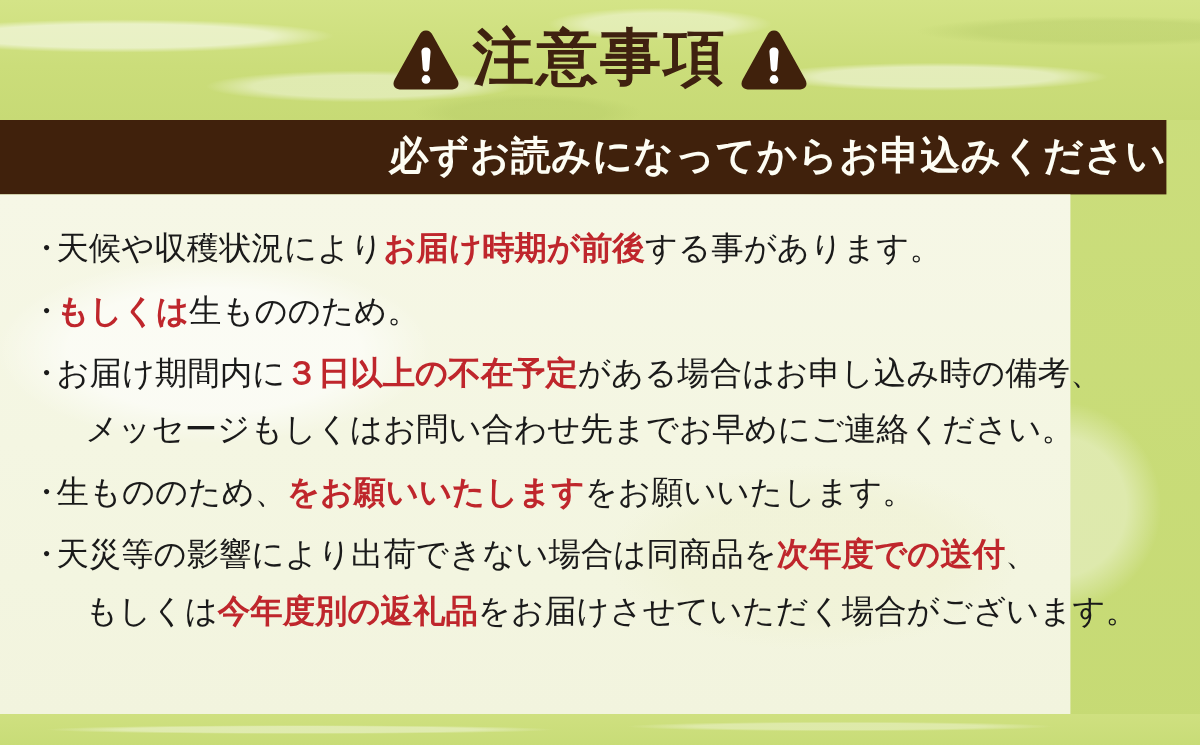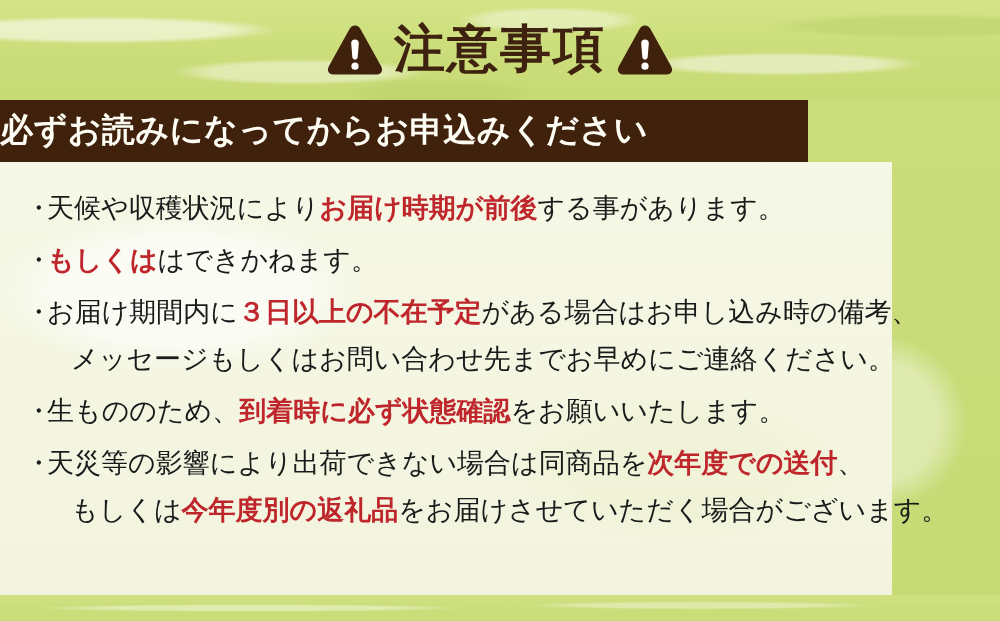--- a/index.html
+++ b/index.html
@@ -65,26 +65,26 @@
     color: #3f2110;
     white-space: nowrap;
     padding-bottom: 3px;
   }
 
   
   #subtitle-banner {
     position: absolute;
     left: 0;
     top: 100px;
-    width: 808px;
+    width: 972px;
     height: 62px;
     background: #40210c;
     display: flex;
     align-items: center;
-    justify-content: flex-start;
+    justify-content: flex-end;
   }
   #subtitle-text {
     color: #fdfdf4;
     font-family: "DejaVu Sans", "Liberation Sans", sans-serif;
     font-weight: 700;
     font-size: 33px;
     line-height: 1;
     letter-spacing: 0.5px;
     white-space: nowrap;
     padding-bottom: 3px;
@@ -173,22 +173,22 @@
     </span>
   </div>
 
   <div id="subtitle-banner">
     <div id="subtitle-text">必ずお読みになってからお申込みください</div>
   </div>
 
   <div id="notice-body">
     <ul id="notice-list">
         <li class="notice-item"><span class="bullet-mark">・</span><span>天候や収穫状況により</span><span class="em">お届け時期が前後</span><span>する事があります。</span></li>
-        <li class="notice-item"><span class="bullet-mark">・</span><span class="em">もしくは</span><span>はできかねます。</span></li>
+        <li class="notice-item"><span class="bullet-mark">・</span><span class="em">もしくは</span><span>生もののため。</span></li>
         <li class="notice-item"><span class="bullet-mark">・</span><span>お届け期間内に</span><span class="em">３日以上の不在予定</span><span>がある場合はお申し込み時の備考、</span><span class="cont-line"><span>メッセージもしくはお問い合わせ先までお早めにご連絡ください。</span></span></li>
-        <li class="notice-item"><span class="bullet-mark">・</span><span>生もののため、</span><span class="em">到着時に必ず状態確認</span><span>をお願いいたします。</span></li>
+        <li class="notice-item"><span class="bullet-mark">・</span><span>生もののため、</span><span class="em">をお願いいたします</span><span>をお願いいたします。</span></li>
         <li class="notice-item"><span class="bullet-mark">・</span><span>天災等の影響により出荷できない場合は同商品を</span><span class="em">次年度での送付</span><span>、</span><span class="cont-line"><span>もしくは</span><span class="em">今年度別の返礼品</span><span>をお届けさせていただく場合がございます。</span></span></li>
       </ul>
   </div>
 
   <div id="footer-strip"></div>
 
 </div>
 
 </body></html>

